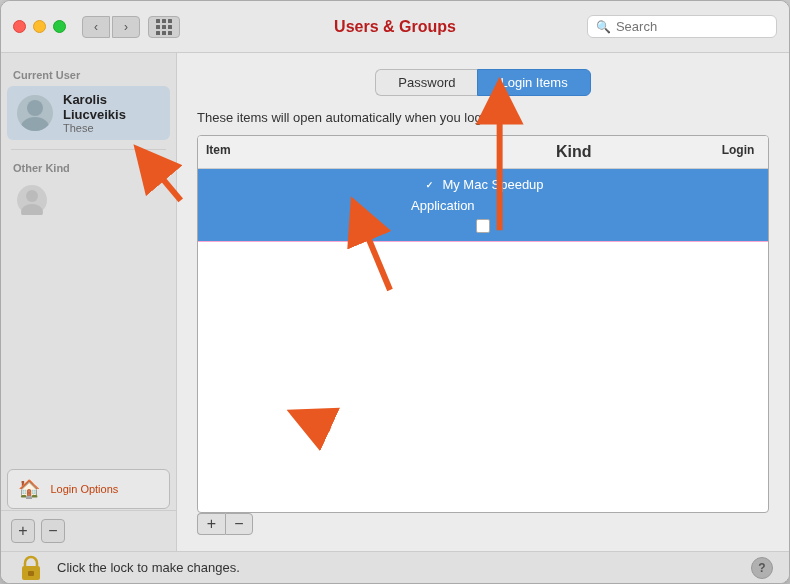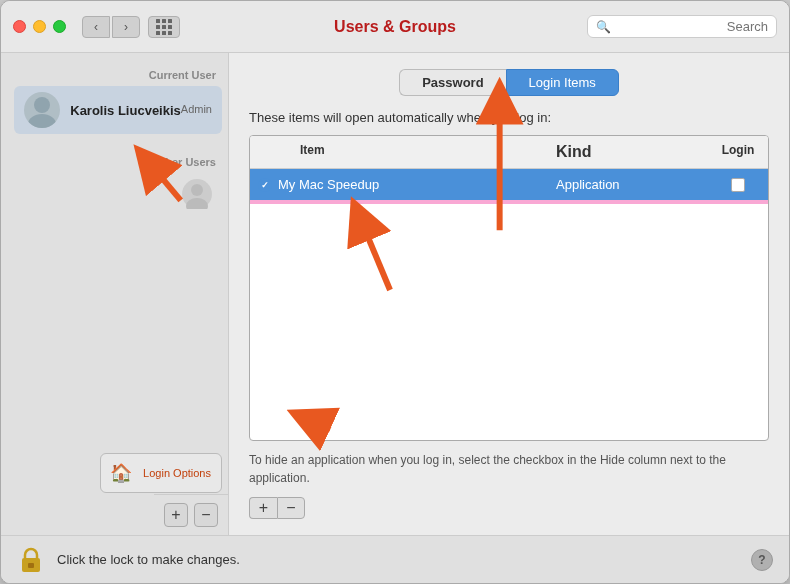--- a/index.html
+++ b/index.html
@@ -120,40 +120,38 @@
       gap: 5px;
     }
     .search-icon-svg { color: #999; font-size: 12px; }
     .search-input {
       border: none;
       outline: none;
       background: transparent;
       font-size: 13px;
       color: #999;
       width: 100%;
-      text-align: right;
     }
 
     
     .main-content {
       display: flex;
       flex: 1;
       overflow: hidden;
     }
 
     
     .sidebar {
-      width: 228px;
+      width: 176px;
       flex-shrink: 0;
       background: #e0e0e0;
       border-right: 1px solid #ccc;
       display: flex;
       flex-direction: column;
       padding: 12px 0 0 0;
-      align-items: flex-end;
     }
 
     .sidebar-section-label {
       font-size: 11px;
       color: #888;
       font-weight: 600;
       padding: 4px 12px 4px 12px;
       text-transform: none;
     }
 
@@ -185,21 +183,21 @@
       width: 30px;
       height: 30px;
       border-radius: 50%;
       background: #ccc;
       display: flex;
       align-items: center;
       justify-content: center;
       flex-shrink: 0;
     }
 
-    .user-info { display: flex; }
+    .user-info { display: flex; flex-direction: column; }
     .user-name { font-size: 13px; font-weight: 600; color: #222; }
     .user-role { font-size: 11px; color: #666; }
 
     .sidebar-divider {
       height: 1px;
       background: #ccc;
       margin: 8px 10px;
     }
 
     .login-options-item {
@@ -258,21 +256,20 @@
       padding: 5px 22px;
       font-size: 13px;
       cursor: pointer;
       border: 1px solid #bbb;
       background: #e8e8e8;
       color: #333;
     }
     .tab:first-child {
       border-radius: 6px 0 0 6px;
       border-right: none;
-      font-weight: bold;
     }
     .tab:last-child {
       border-radius: 0 6px 6px 0;
     }
     .tab.active {
       background: #4a90d9;
       color: white;
       border-color: #3a7fc9;
     }
 
@@ -299,21 +296,20 @@
       border-bottom: 1px solid #ccc;
       padding: 4px 0;
     }
 
     .th-item {
       flex: 1;
       font-size: 12px;
       font-weight: 600;
       color: #333;
       padding: 3px 8px;
-      margin-left: 42px;
     }
     .th-kind {
       width: 160px;
       font-size: 16px;
       font-weight: 600;
       color: #333;
       padding: 3px 8px;
     }
     .th-hide {
       width: 60px;
@@ -323,21 +319,22 @@
       padding: 3px 8px;
       text-align: center;
     }
 
     .table-body { flex: 1; overflow-y: auto; }
 
     .table-row {
       display: flex;
       align-items: center;
       padding: 5px 0;
-      border-bottom: 4px solid #f9a8d4;
+      border-bottom: 1px solid #f9a8d4;
+      flex-direction: column;
     }
     .table-row.selected {
       background: #4a90d9;
     }
     .table-row.selected .td-item,
     .table-row.selected .td-kind {
       color: white;
     }
 
     .td-item {
@@ -411,21 +408,21 @@
       align-items: center;
       justify-content: center;
       font-size: 16px;
       color: #444;
     }
     .table-action-btn:first-child { border-radius: 4px 0 0 4px; border-right: none; }
     .table-action-btn:last-child { border-radius: 0 4px 4px 0; }
 
     
     .bottom-bar {
-      height: 48px;
+      height: 32px;
       background: #e0e0e0;
       border-top: 1px solid #ccc;
       display: flex;
       align-items: center;
       padding: 0 16px;
       gap: 12px;
     }
 
     .lock-icon {
       width: 28px;
@@ -508,26 +505,26 @@
       <div class="sidebar-section-label">Current User</div>
       <div class="sidebar-item selected">
         <div class="user-avatar">
           <svg width="36" height="36" viewBox="0 0 36 36">
             <circle cx="18" cy="13" r="8" fill="#90a4ae"></circle>
             <ellipse cx="18" cy="32" rx="14" ry="10" fill="#90a4ae"></ellipse>
           </svg>
         </div>
         <div class="user-info">
           <span class="user-name">Karolis Liucveikis</span>
-          <span class="user-role">Admin</span>
+          <span class="user-role">These</span>
         </div>
       </div>
 
       <div class="sidebar-divider"></div>
-      <div class="sidebar-section-label">Other Users</div>
+      <div class="sidebar-section-label">Other Kind</div>
 
       <div class="sidebar-item">
         <div class="user-avatar-small">
           <svg width="30" height="30" viewBox="0 0 30 30">
             <circle cx="15" cy="11" r="6" fill="#bbb"></circle>
             <ellipse cx="15" cy="27" rx="11" ry="8" fill="#bbb"></ellipse>
           </svg>
         </div>
       </div>
 
@@ -566,22 +563,20 @@
               <span>My Mac Speedup</span>
             </div>
             <div class="td-kind">Application</div>
             <div class="td-hide">
               <div class="hide-checkbox"></div>
             </div>
           </div>
         </div>
       </div>
 
-      <div class="footer-note">To hide an application when you log in, select the checkbox in the Hide
-column next to the application.</div>
 
       <div class="table-actions">
         <div class="table-action-btn">+</div>
         <div class="table-action-btn">−</div>
       </div>
     </div>
   </div>
 
   <div class="bottom-bar">
     <div class="lock-icon">

